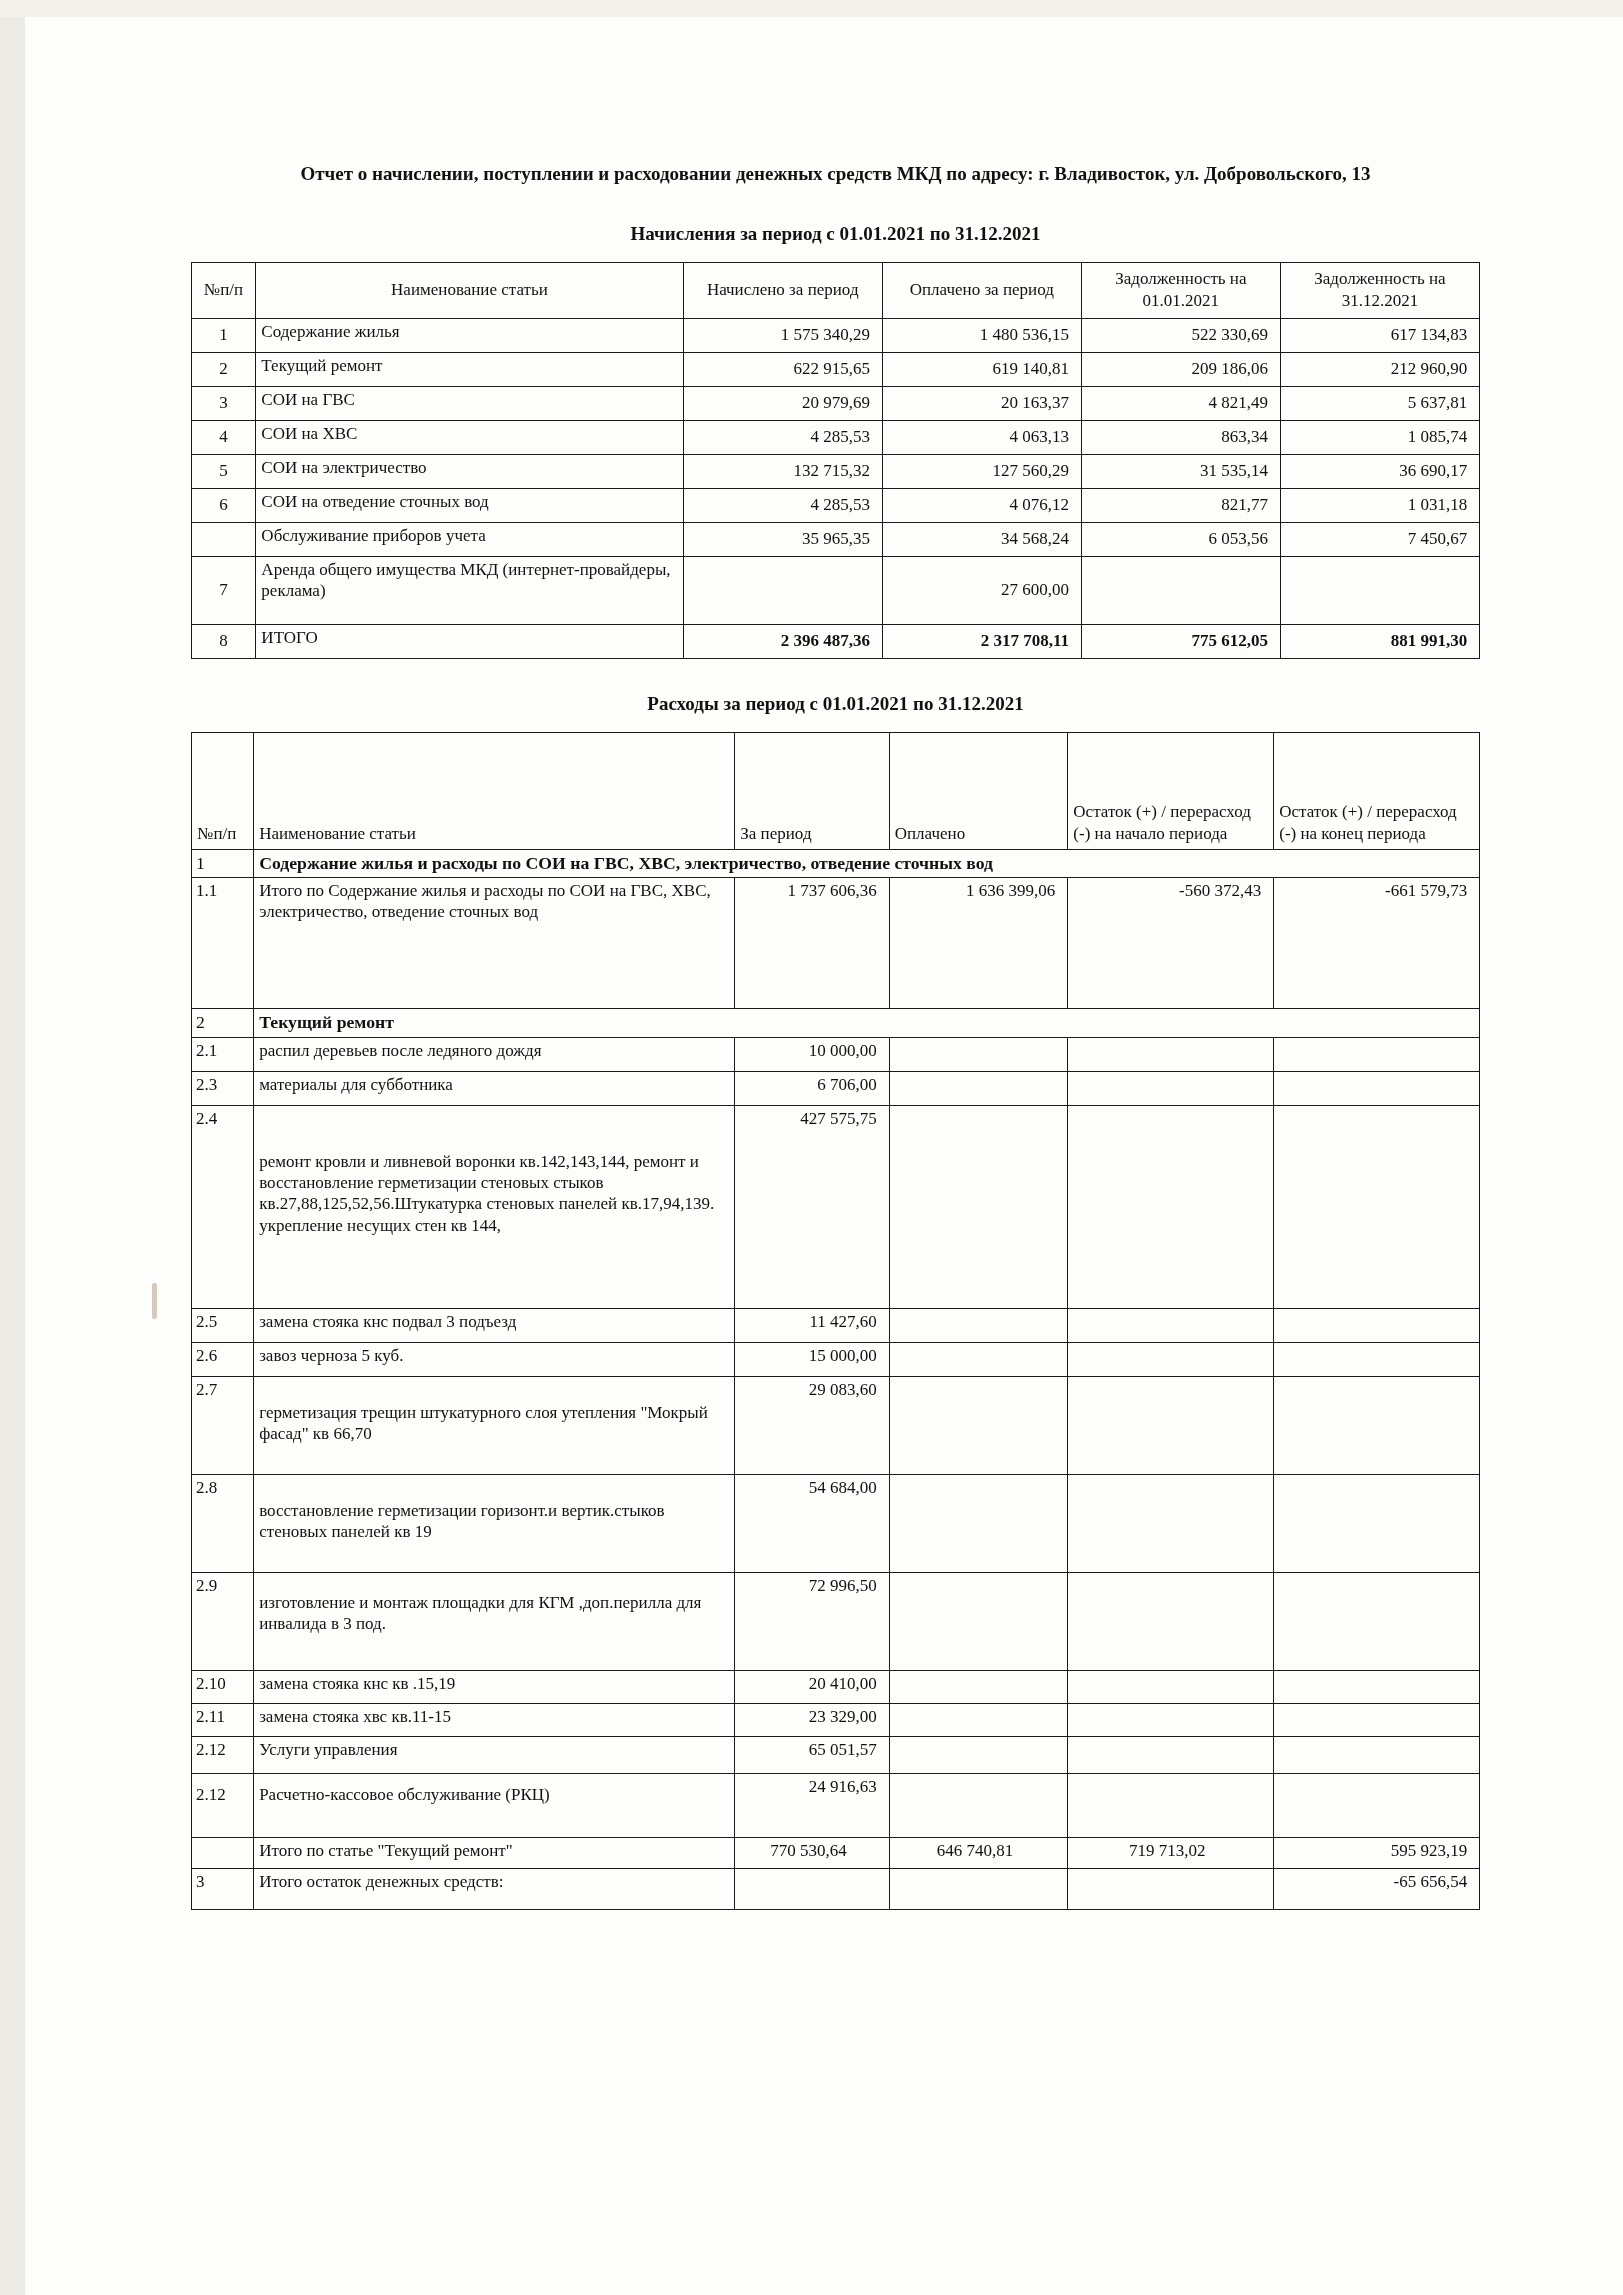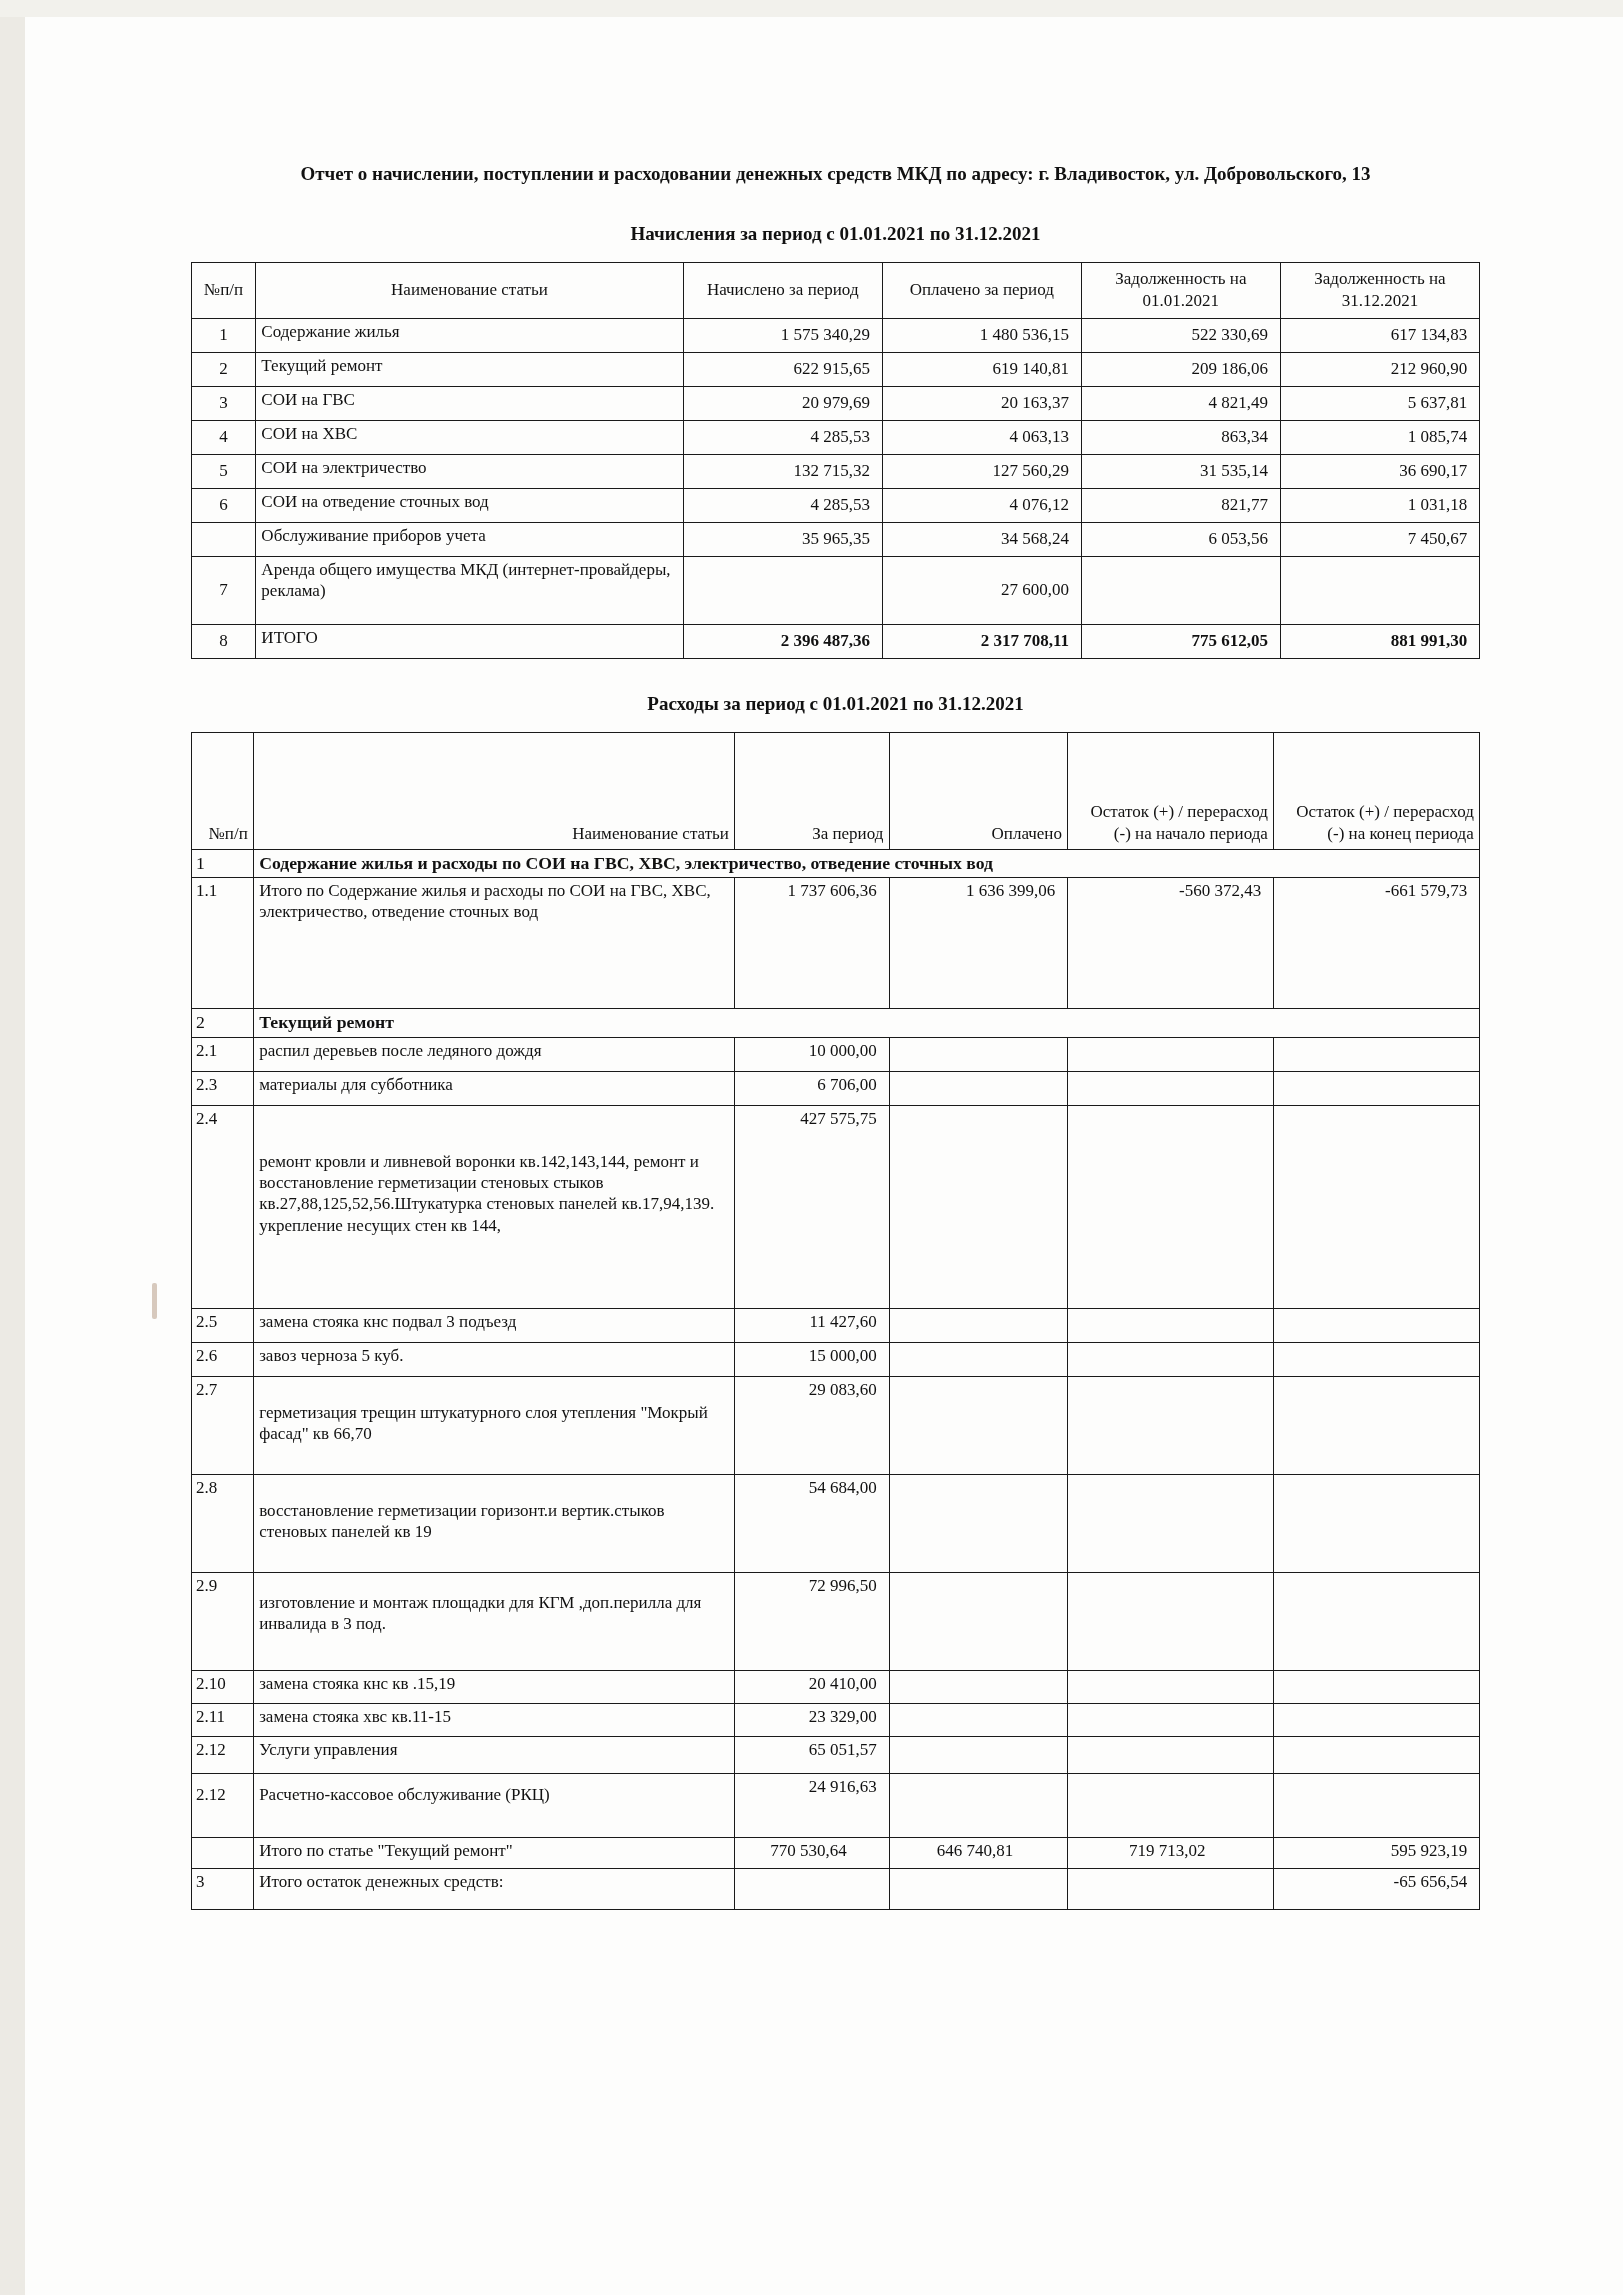--- a/index.html
+++ b/index.html
@@ -78,21 +78,21 @@
   }
   .c-num { text-align: center; }
   .c-money { text-align: right; padding-right: 11.8px; white-space: nowrap; }
   .c-money-b { text-align: right; padding-right: 11.8px; font-weight: bold; white-space: nowrap; }
   .name-cell { text-align: left; }
   .t1 td { height: 29px; vertical-align: middle; }
   .t1 td.name-cell { vertical-align: top; }
 
   .t2 { margin-top: 3.9px; }
   .t2 th {
-    text-align: right;
+    text-align: left;
     vertical-align: bottom;
     font-size: 17px;
     line-height: 1.3;
     height: 111px;
     padding-bottom: 3.9px;
   }
   .t2 td { vertical-align: top; }
   .sect-row td {
     text-align: left;
     font-weight: bold;

